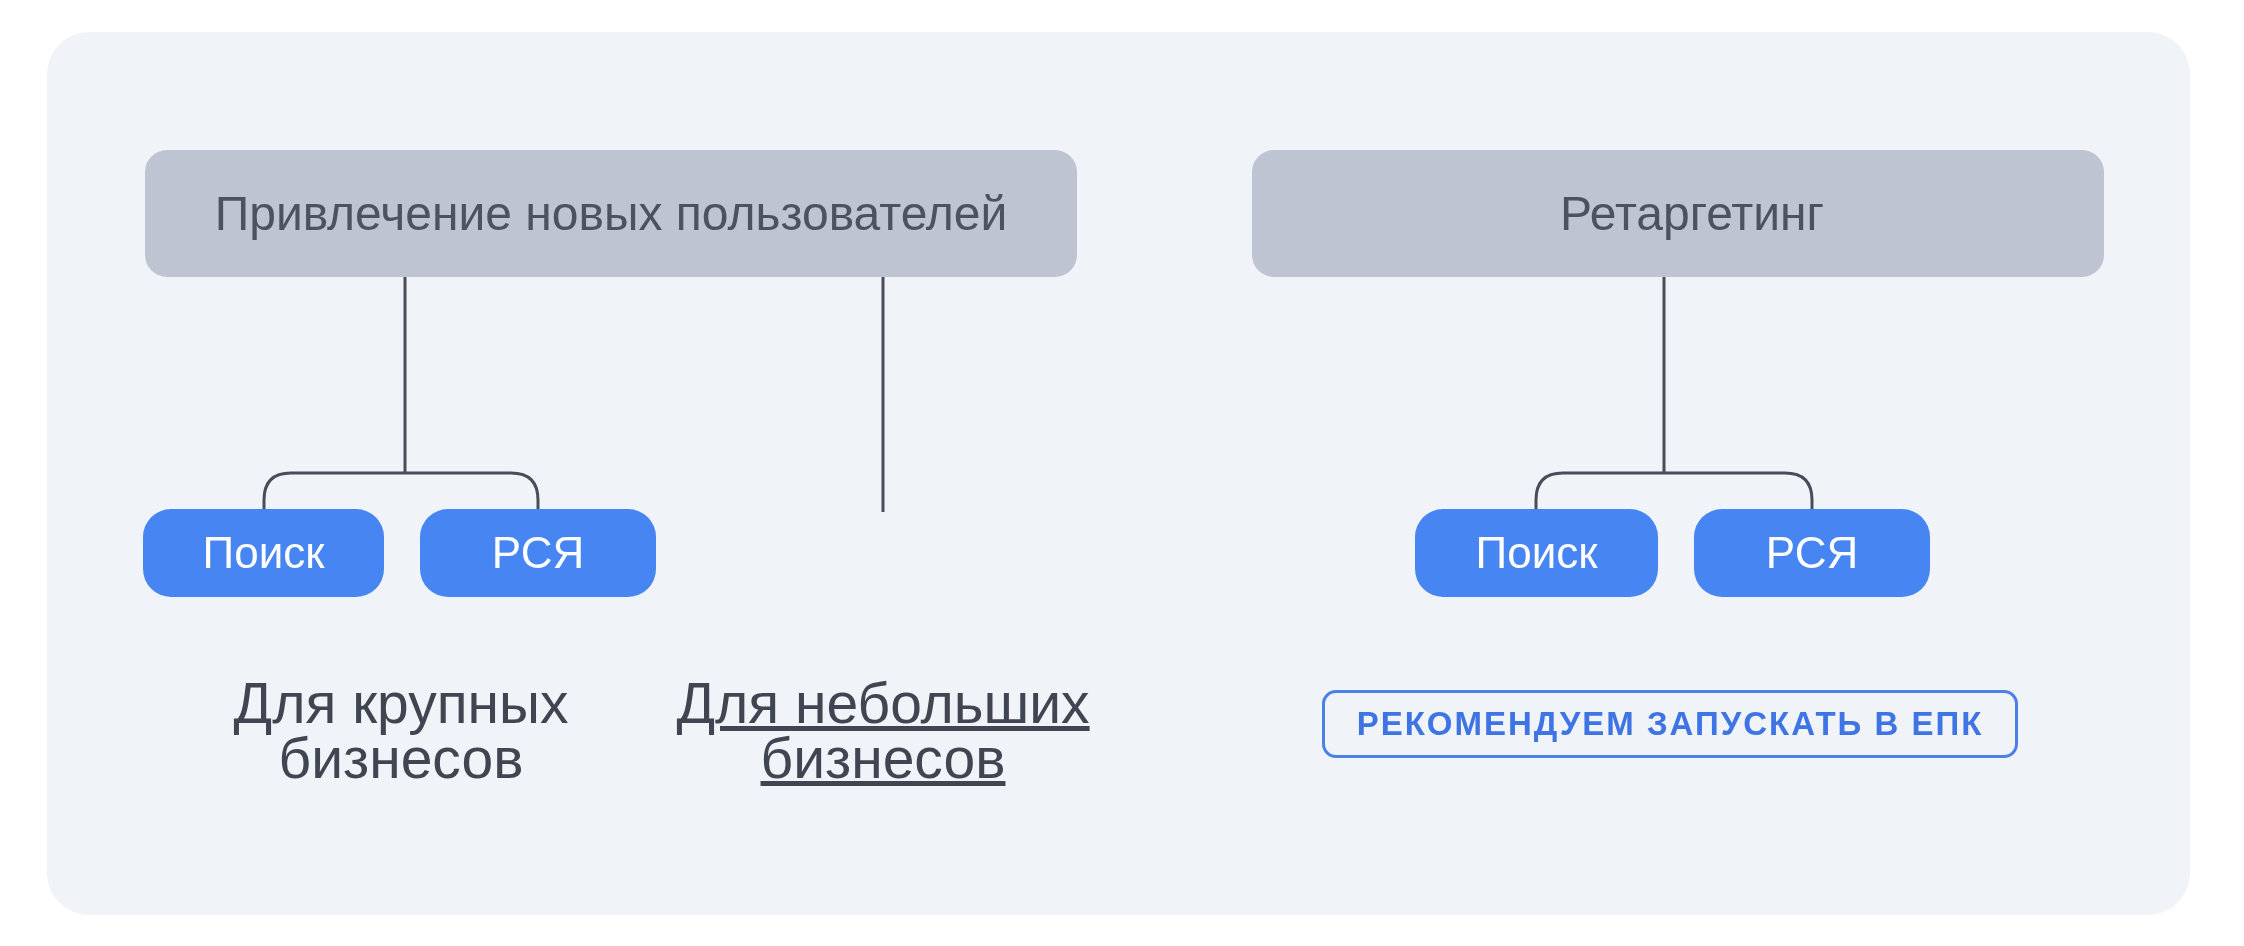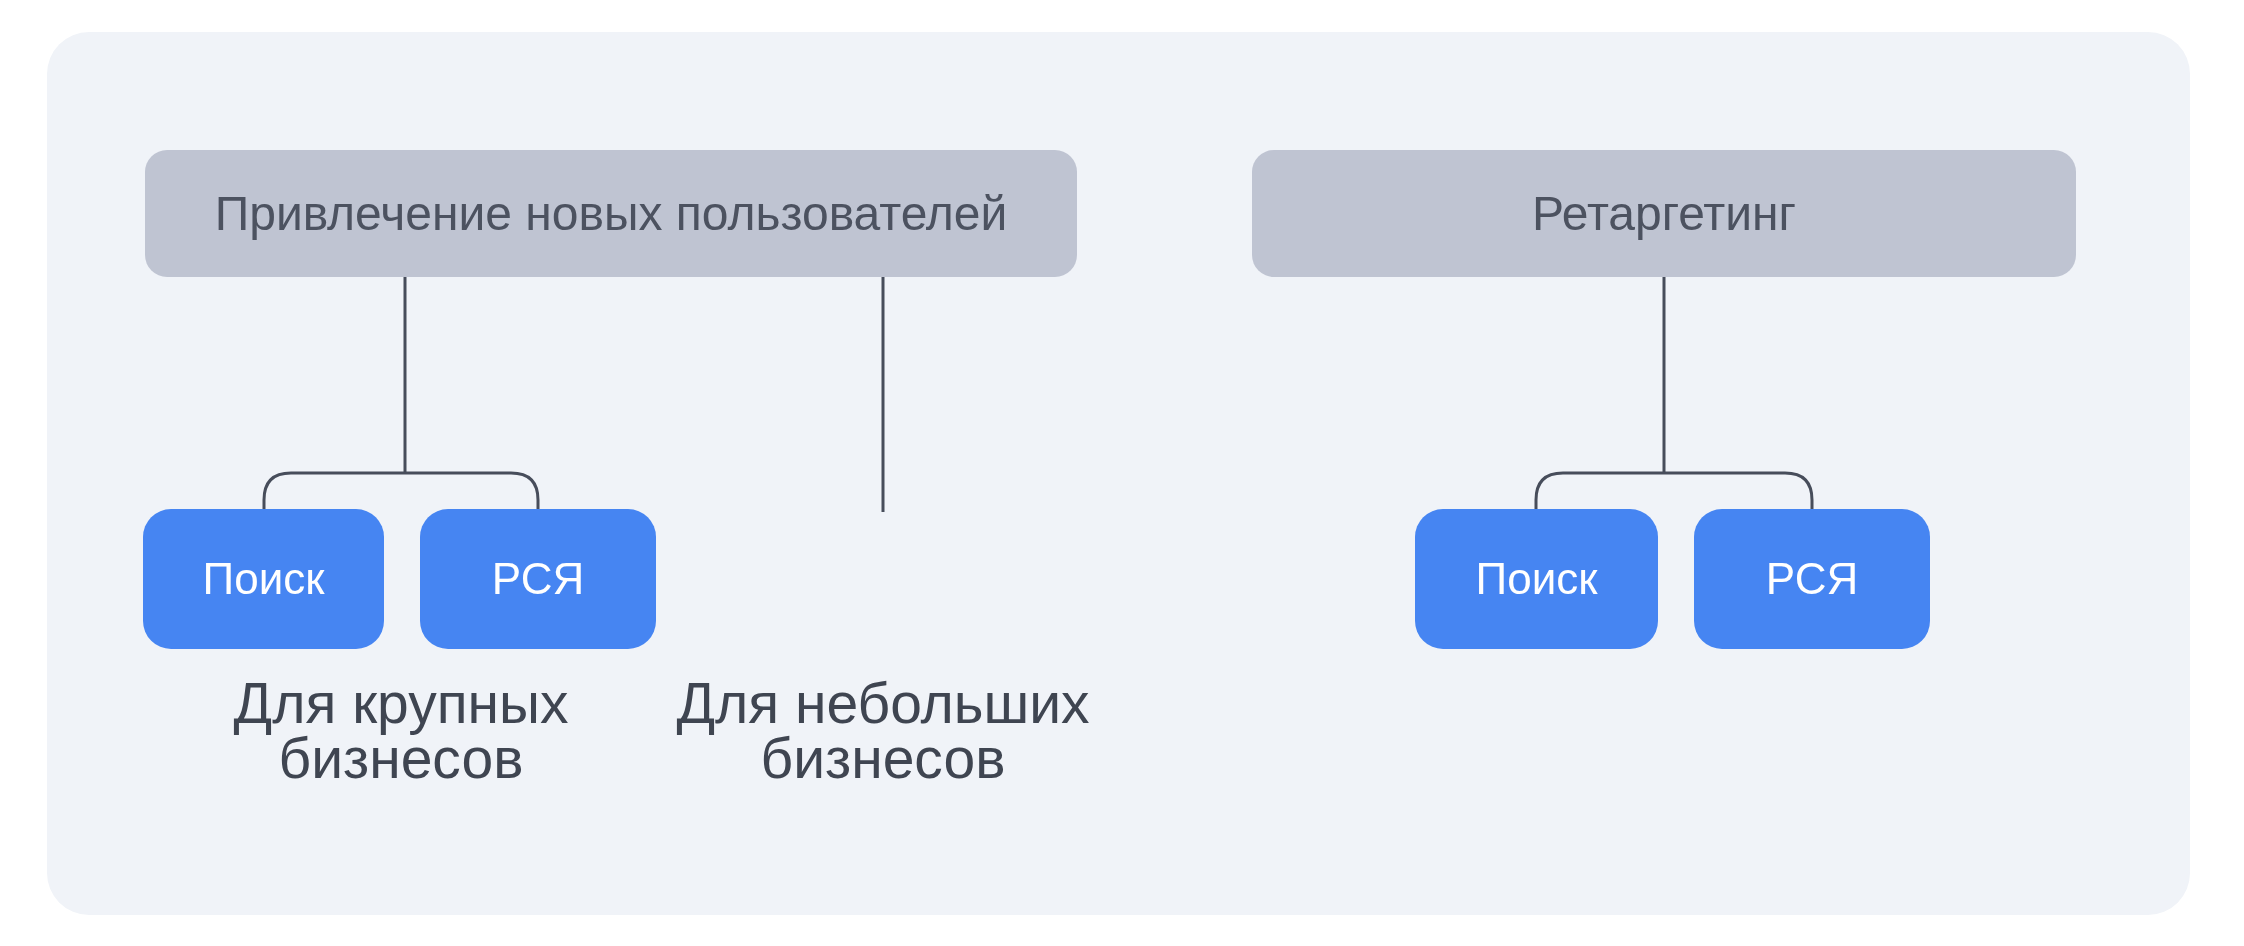--- a/index.html
+++ b/index.html
@@ -44,25 +44,25 @@
     background: #BFC4D2;
     border-radius: 22px;
     color: #4C5260;
     font-size: 48px;
     display: flex;
     align-items: center;
     justify-content: center;
     white-space: nowrap;
   }
   .header-box.left  { left: 145px;  width: 932px; }
-  .header-box.right { left: 1252px; width: 824px; }
+  .header-box.right { left: 1252px; width: 824px; padding-left: 28px; }
   .blue-box {
     position: absolute;
     top: 509px;
-    height: 140px;
+    height: 88px;
     background: #4685F2;
     border-radius: 28px;
     color: #ffffff;
     font-size: 44px;
     display: flex;
     align-items: center;
     justify-content: center;
     white-space: nowrap;
   }
   .note {
@@ -113,23 +113,24 @@
   <div class="header-box left">Привлечение новых пользователей</div>
 
   <div class="blue-box" style="left:143px; width:241px;">Поиск</div>
 
   <div class="blue-box" style="left:420px; width:236px;">РСЯ</div>
 
 
   <div class="note" style="left:151px;">Для крупных
 бизнесов</div>
 
-  <div class="note" style="left:633px;">Для небольших
+  <div class="note" style="left:633px;text-decoration:underline;">Для небольших
 бизнесов</div>
 
   <div class="header-box right">Ретаргетинг</div>
 
   <div class="blue-box" style="left:1415px; width:243px;">Поиск</div>
 
   <div class="blue-box" style="left:1694px; width:236px;">РСЯ</div>
 
+  <div class="badge">РЕКОМЕНДУЕМ ЗАПУСКАТЬ В ЕПК</div>
 
 </div>
 
 </body></html>

